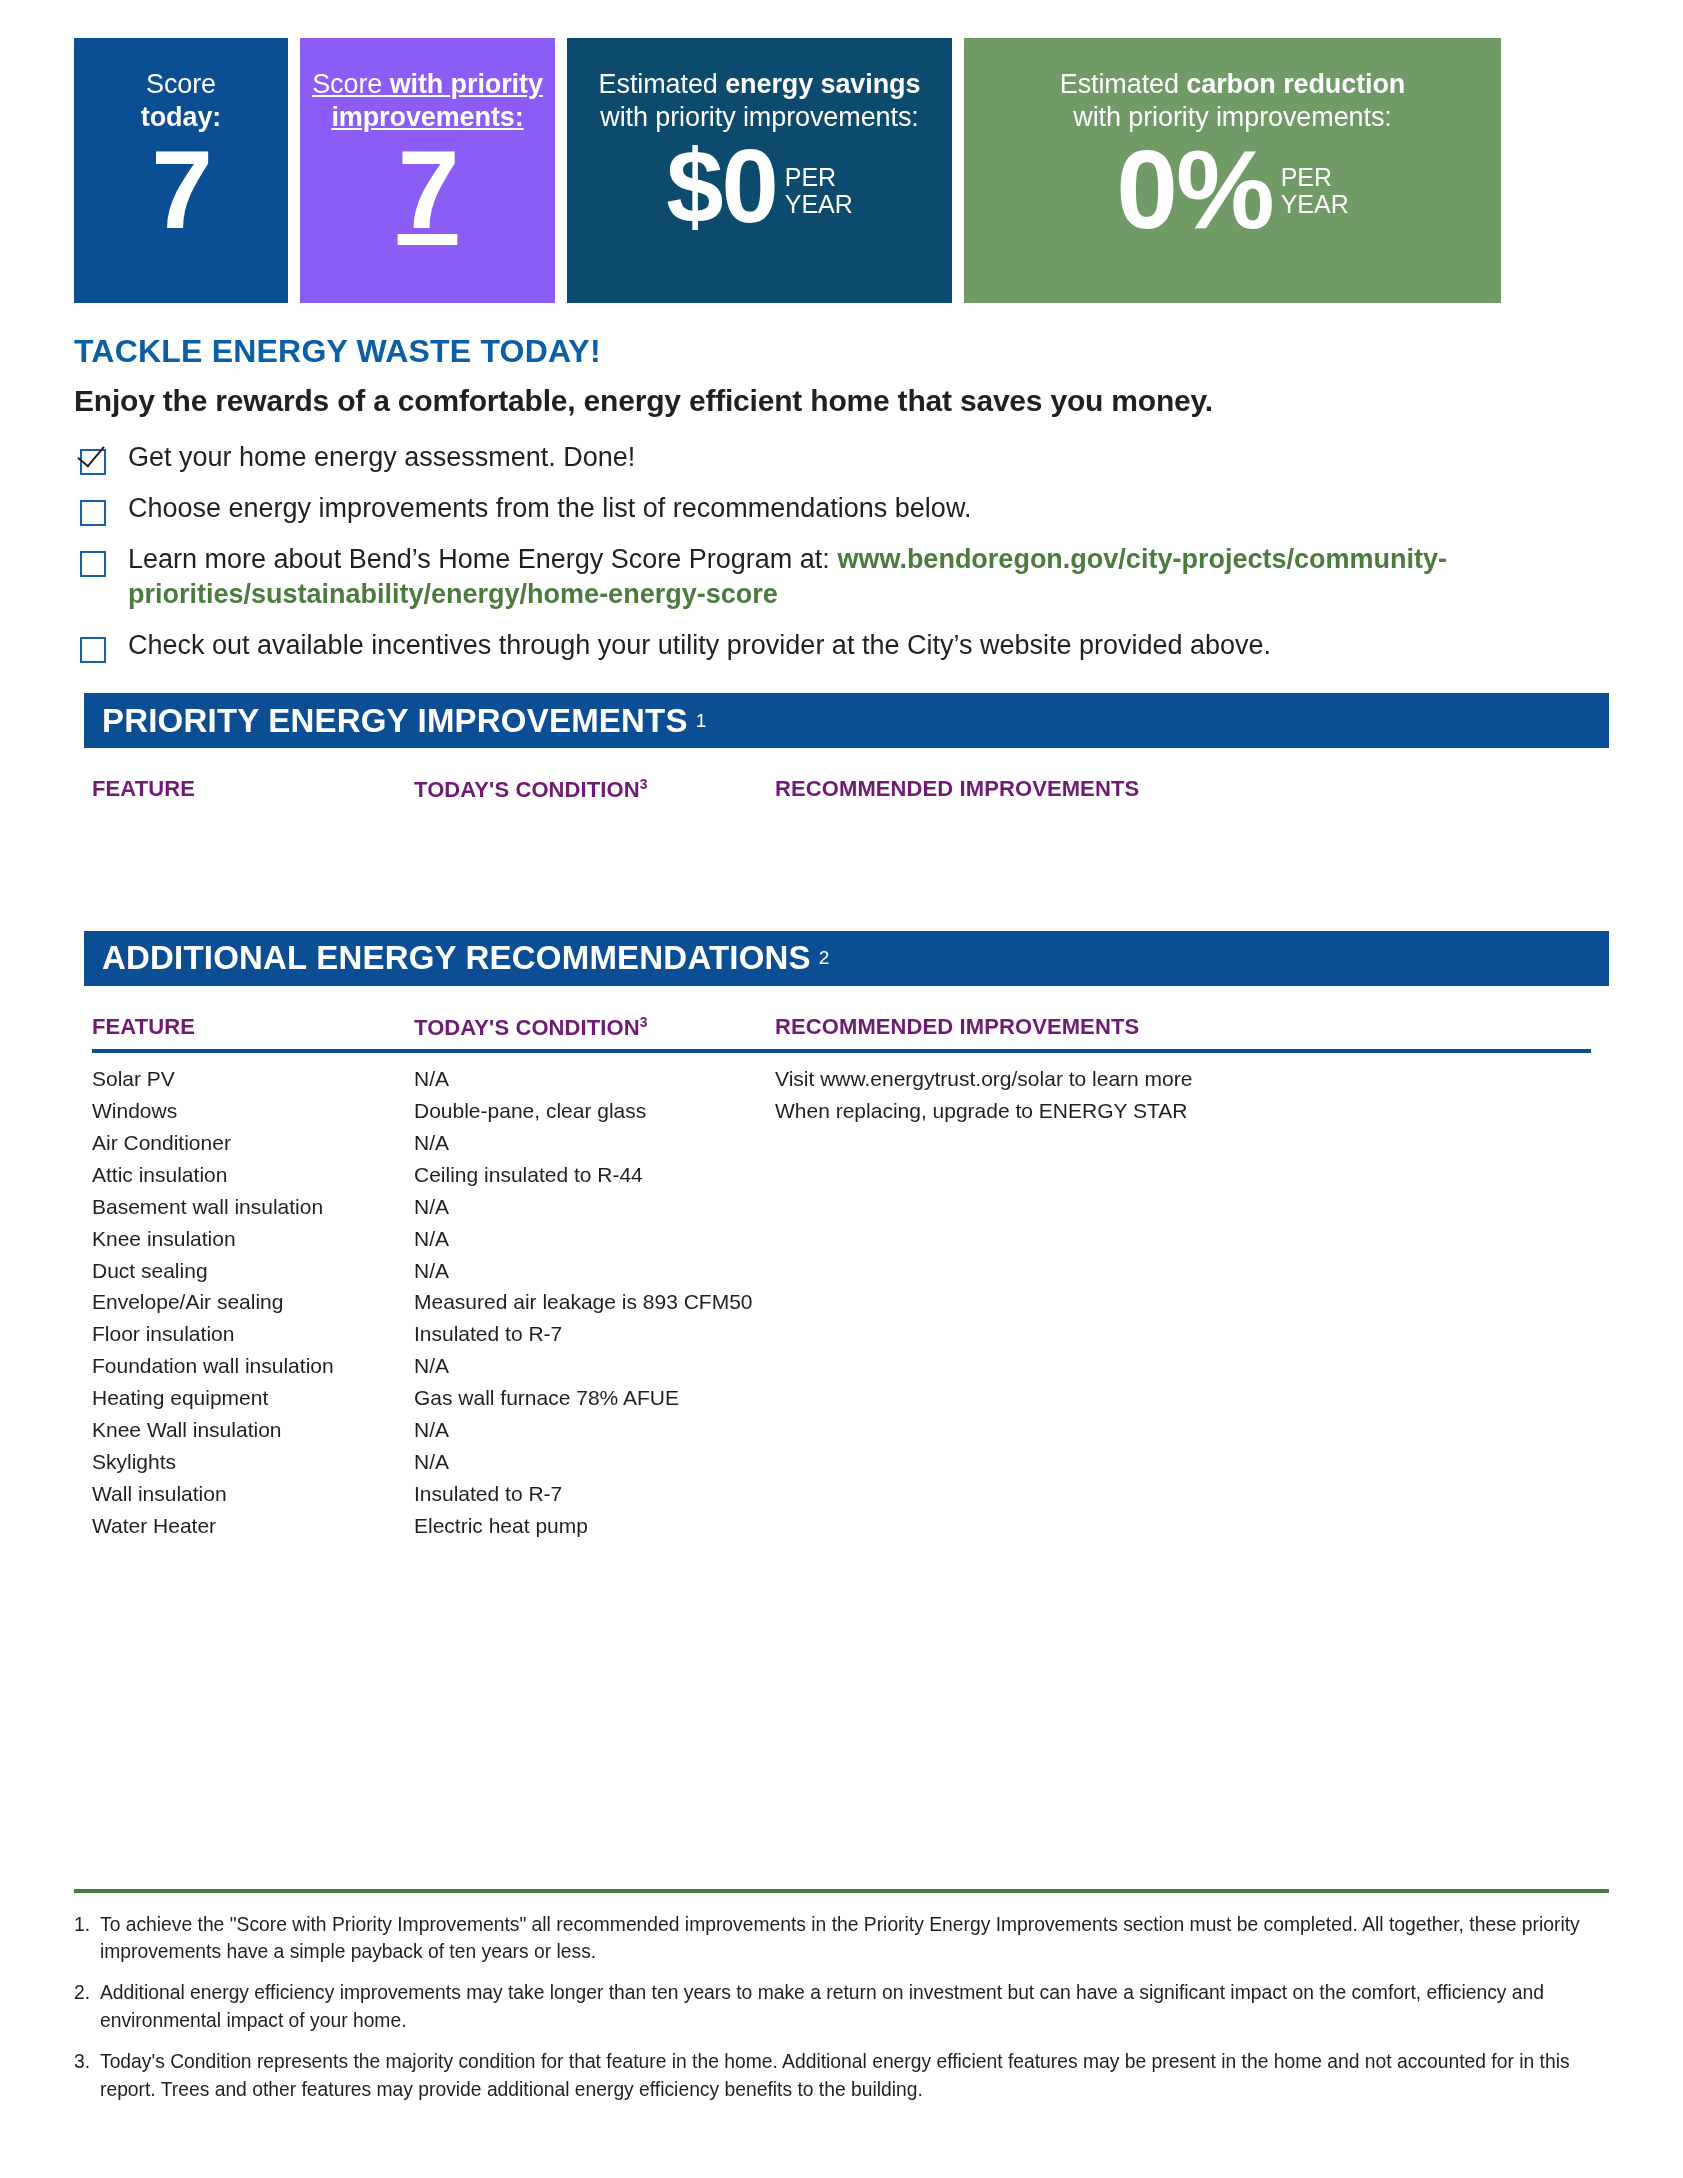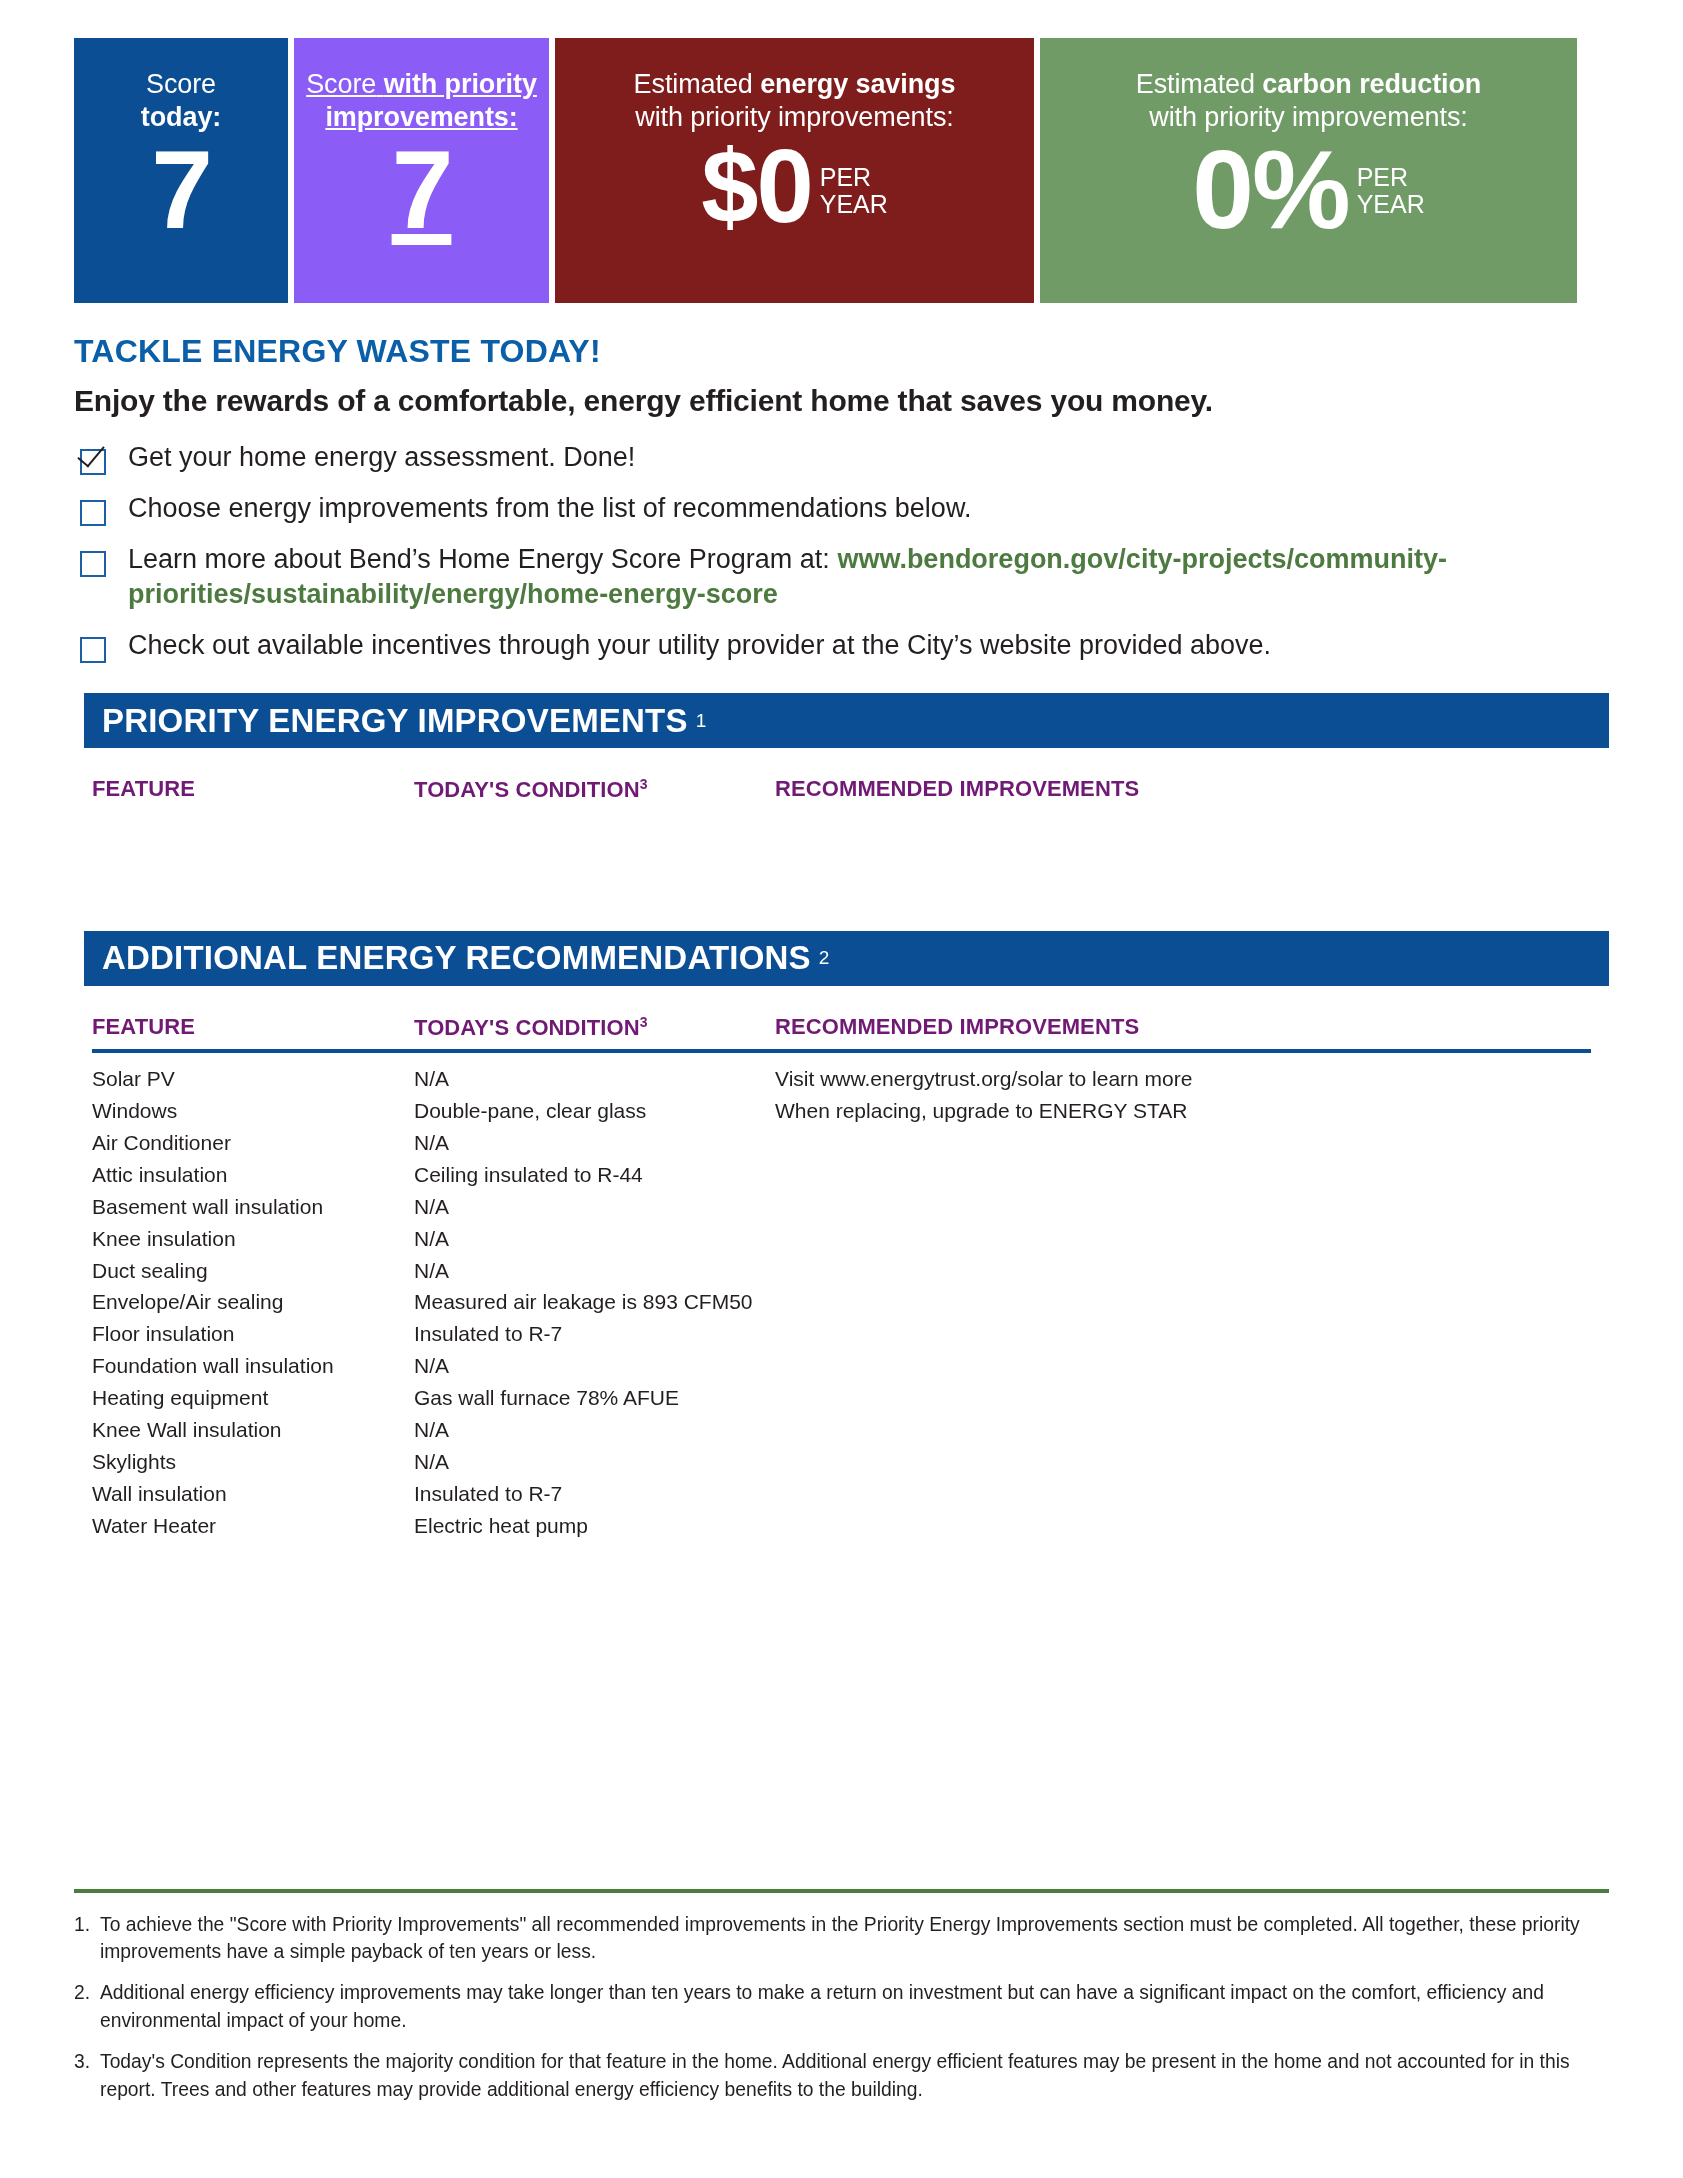--- a/index.html
+++ b/index.html
@@ -19,36 +19,36 @@
     width: 1683px;
     height: 2178px;
     box-sizing: border-box;
     padding: 38px 74px 0 74px;
     position: relative;
   }
 
   
   .score-banner {
     display: flex;
-    gap: 6px;
+    gap: 12px;
     height: 265px;
     margin-bottom: 30px;
   }
   .score-card {
     display: flex;
     flex-direction: column;
     align-items: center;
     justify-content: flex-start;
     padding-top: 30px;
     box-sizing: border-box;
     color: #ffffff;
   }
   .sc-score-today   { width: 214px; background: #0b4e93; }
   .sc-score-priority{ width: 255px; background: #8b5cf6; text-decoration: underline; }
-  .sc-savings       { width: 479px; background: #7f1d1d; }
+  .sc-savings       { width: 385px; background: #0c4a6e; }
   .sc-carbon        { width: 537px; background: #709b66; }
 
   .sc-caption {
     font-size: 27px;
     line-height: 1.22;
     text-align: center;
     font-weight: 400;
     letter-spacing: -0.1px;
     padding: 0 10px;
   }

